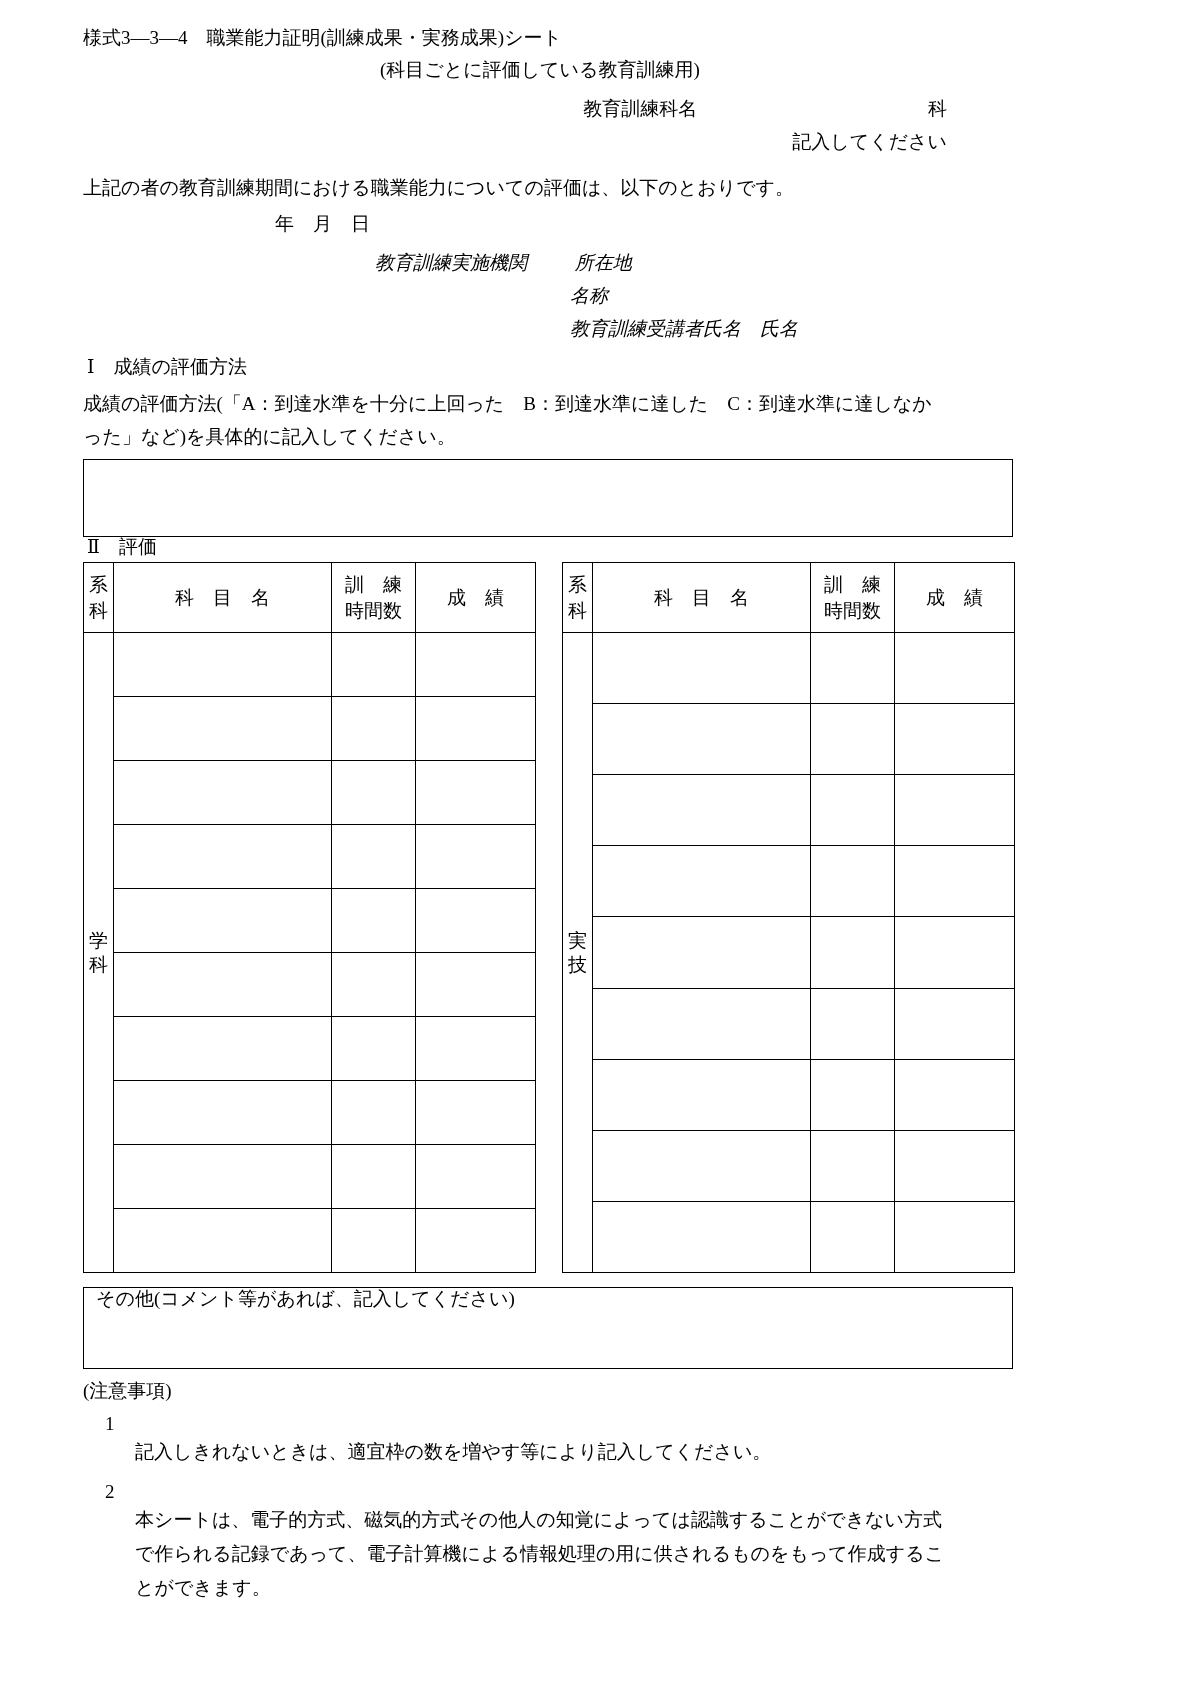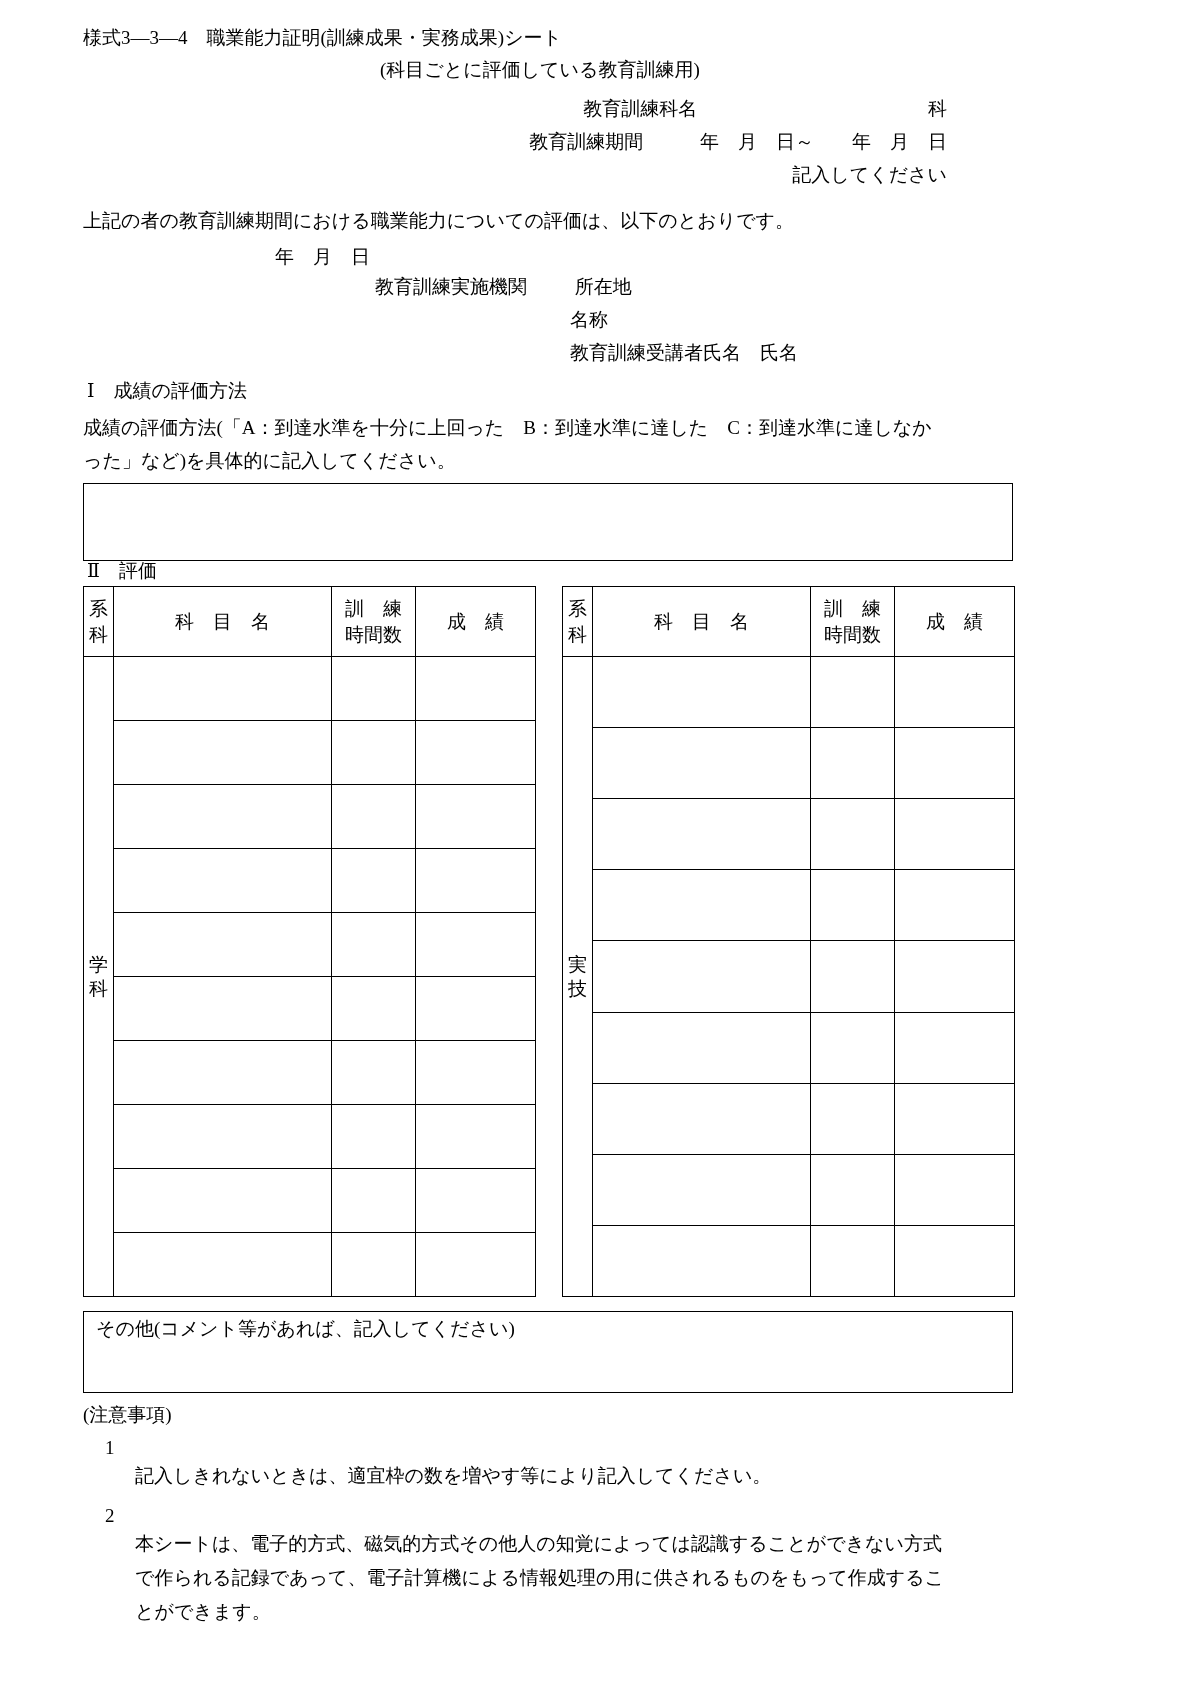--- a/index.html
+++ b/index.html
@@ -13,21 +13,21 @@
   .title { line-height:20px; }
   .subtitle { line-height:20px; margin-top:12px; margin-left:297px; }
   .fields { margin-top:12px;text-align:right; }
   .frow { line-height:33px; white-space:nowrap; }
   .row-course { padding-left:17px; }
   .course-unit { margin-left:226px; }
   .row-period, .row-trainee { padding-left:367px; }
   .period-value { margin-left:52px; }
   .statement { margin-top:20px; line-height:20px; }
   .date-line { margin-top:16px; margin-left:192px; line-height:20px; }
-  .org-block { margin-top:3px; }
+  .org-block { margin-top:12px;font-style:italic; }
   .org-row { line-height:33px; margin-left:292px; white-space:nowrap; }
   .org-address { margin-left:43px; }
   .org-sub { line-height:33px; margin-left:487px; white-space:nowrap; }
   .sec1-head { margin-top:12px; padding-left:4px; line-height:20px; }
   .sec1-instruction { margin-top:10px; line-height:33px; }
   .sec1-box { margin-top:6px; width:930px; height:78px; border:1px solid #000; }
   .sec2-head { padding-left:4px; line-height:20px; }
   .tables { margin-top:5px; display:flex; gap:26px; width:930px; }
   table.eval-table { border-collapse:collapse; table-layout:fixed; width:452px; }
   table.eval-table th, table.eval-table td { border:1px solid #000; padding:0; }
@@ -41,43 +41,39 @@
   col.c-cat { width:30px; }
   col.c-subj { width:218px; }
   col.c-hours { width:84px; }
   col.c-grade { width:120px; }
   td.group-cell {
     text-align:center; vertical-align:middle; white-space:pre-line; line-height:24px;
   }
   th.cat-head { white-space:pre-line; line-height:22px; }
   .other-box {
     margin-top:14px; width:930px; height:82px; border:1px solid #000;
-    padding:6px 12px; line-height:22px;
+    padding:0 12px; line-height:22px;
   }
   .notes-head { margin-top:12px; line-height:20px; }
   .note { margin-top:6px; display:flex; padding-left:22px; line-height:34px; }
   .note-num { width:30px; flex:0 0 30px; }
   .note-text { flex:1;margin-top:28px; }
 </style>
 </head>
 <body>
 
 <div class="page">
 
   <div class="title">様式3—3—4　職業能力証明(訓練成果・実務成果)シート</div>
   <div class="subtitle">(科目ごとに評価している教育訓練用)</div>
 
   <div class="fields">
     <div class="frow row-course">
       <span>教育訓練科名</span>
       <span class="course-unit">科</span>
-    </div>
-    <div class="frow row-period">
-      <span>教育訓練期間</span>
-      <span class="period-value">年　月　日～　　年　月　日</span>
     </div>
     <div class="frow row-trainee">
       <span>記入してください</span>
     </div>
   </div>
 
   <div class="statement">上記の者の教育訓練期間における職業能力についての評価は、以下のとおりです。</div>
 
   <div class="date-line">年　月　日</div>
 

